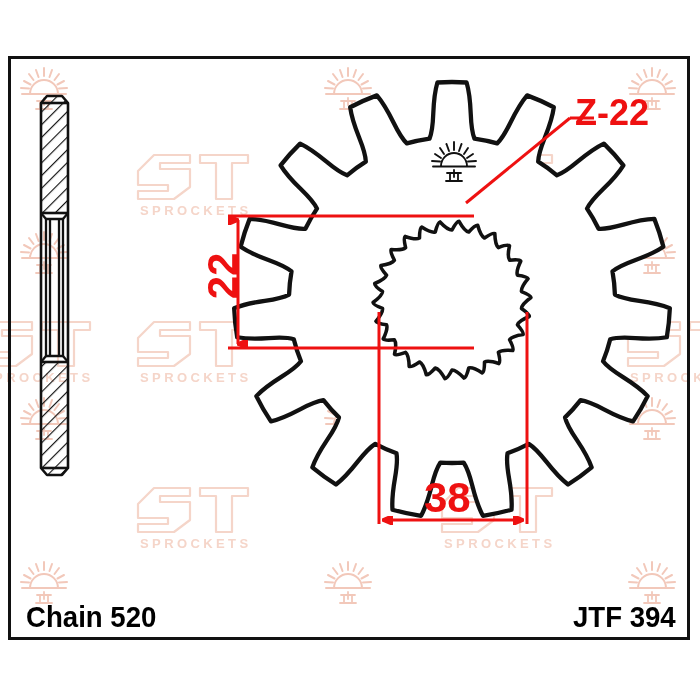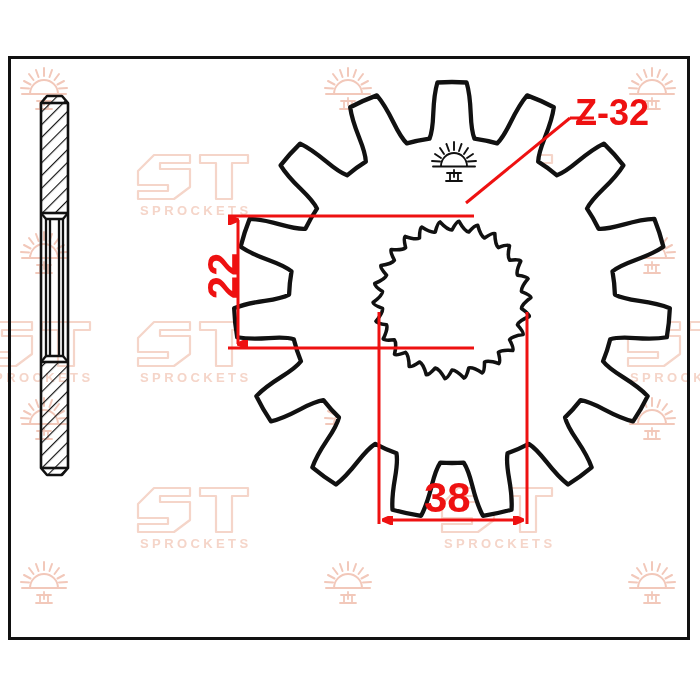--- a/index.html
+++ b/index.html
@@ -318,16 +318,20 @@
 
       <g>
         <line x1="466" y1="203" x2="570" y2="118"></line>
         <line x1="570" y1="118" x2="594" y2="118"></line>
       </g>
     </g>
   </svg>
 
   <div class="dimtxt" id="dim22">22</div>
   <div class="dimtxt" id="dim24">38</div>
-  <div class="dimtxt" id="dimz22">Z-32</div>
-
+  <div class="dimtxt" id="dimz22">Z-22</div>
+
+  <div id="titlebar">
+    <div class="tb-text" id="tb-left">Chain 520</div>
+    <div class="tb-text" id="tb-right">JTF 394</div>
+  </div>
 
 </div>
 
 </body></html>

